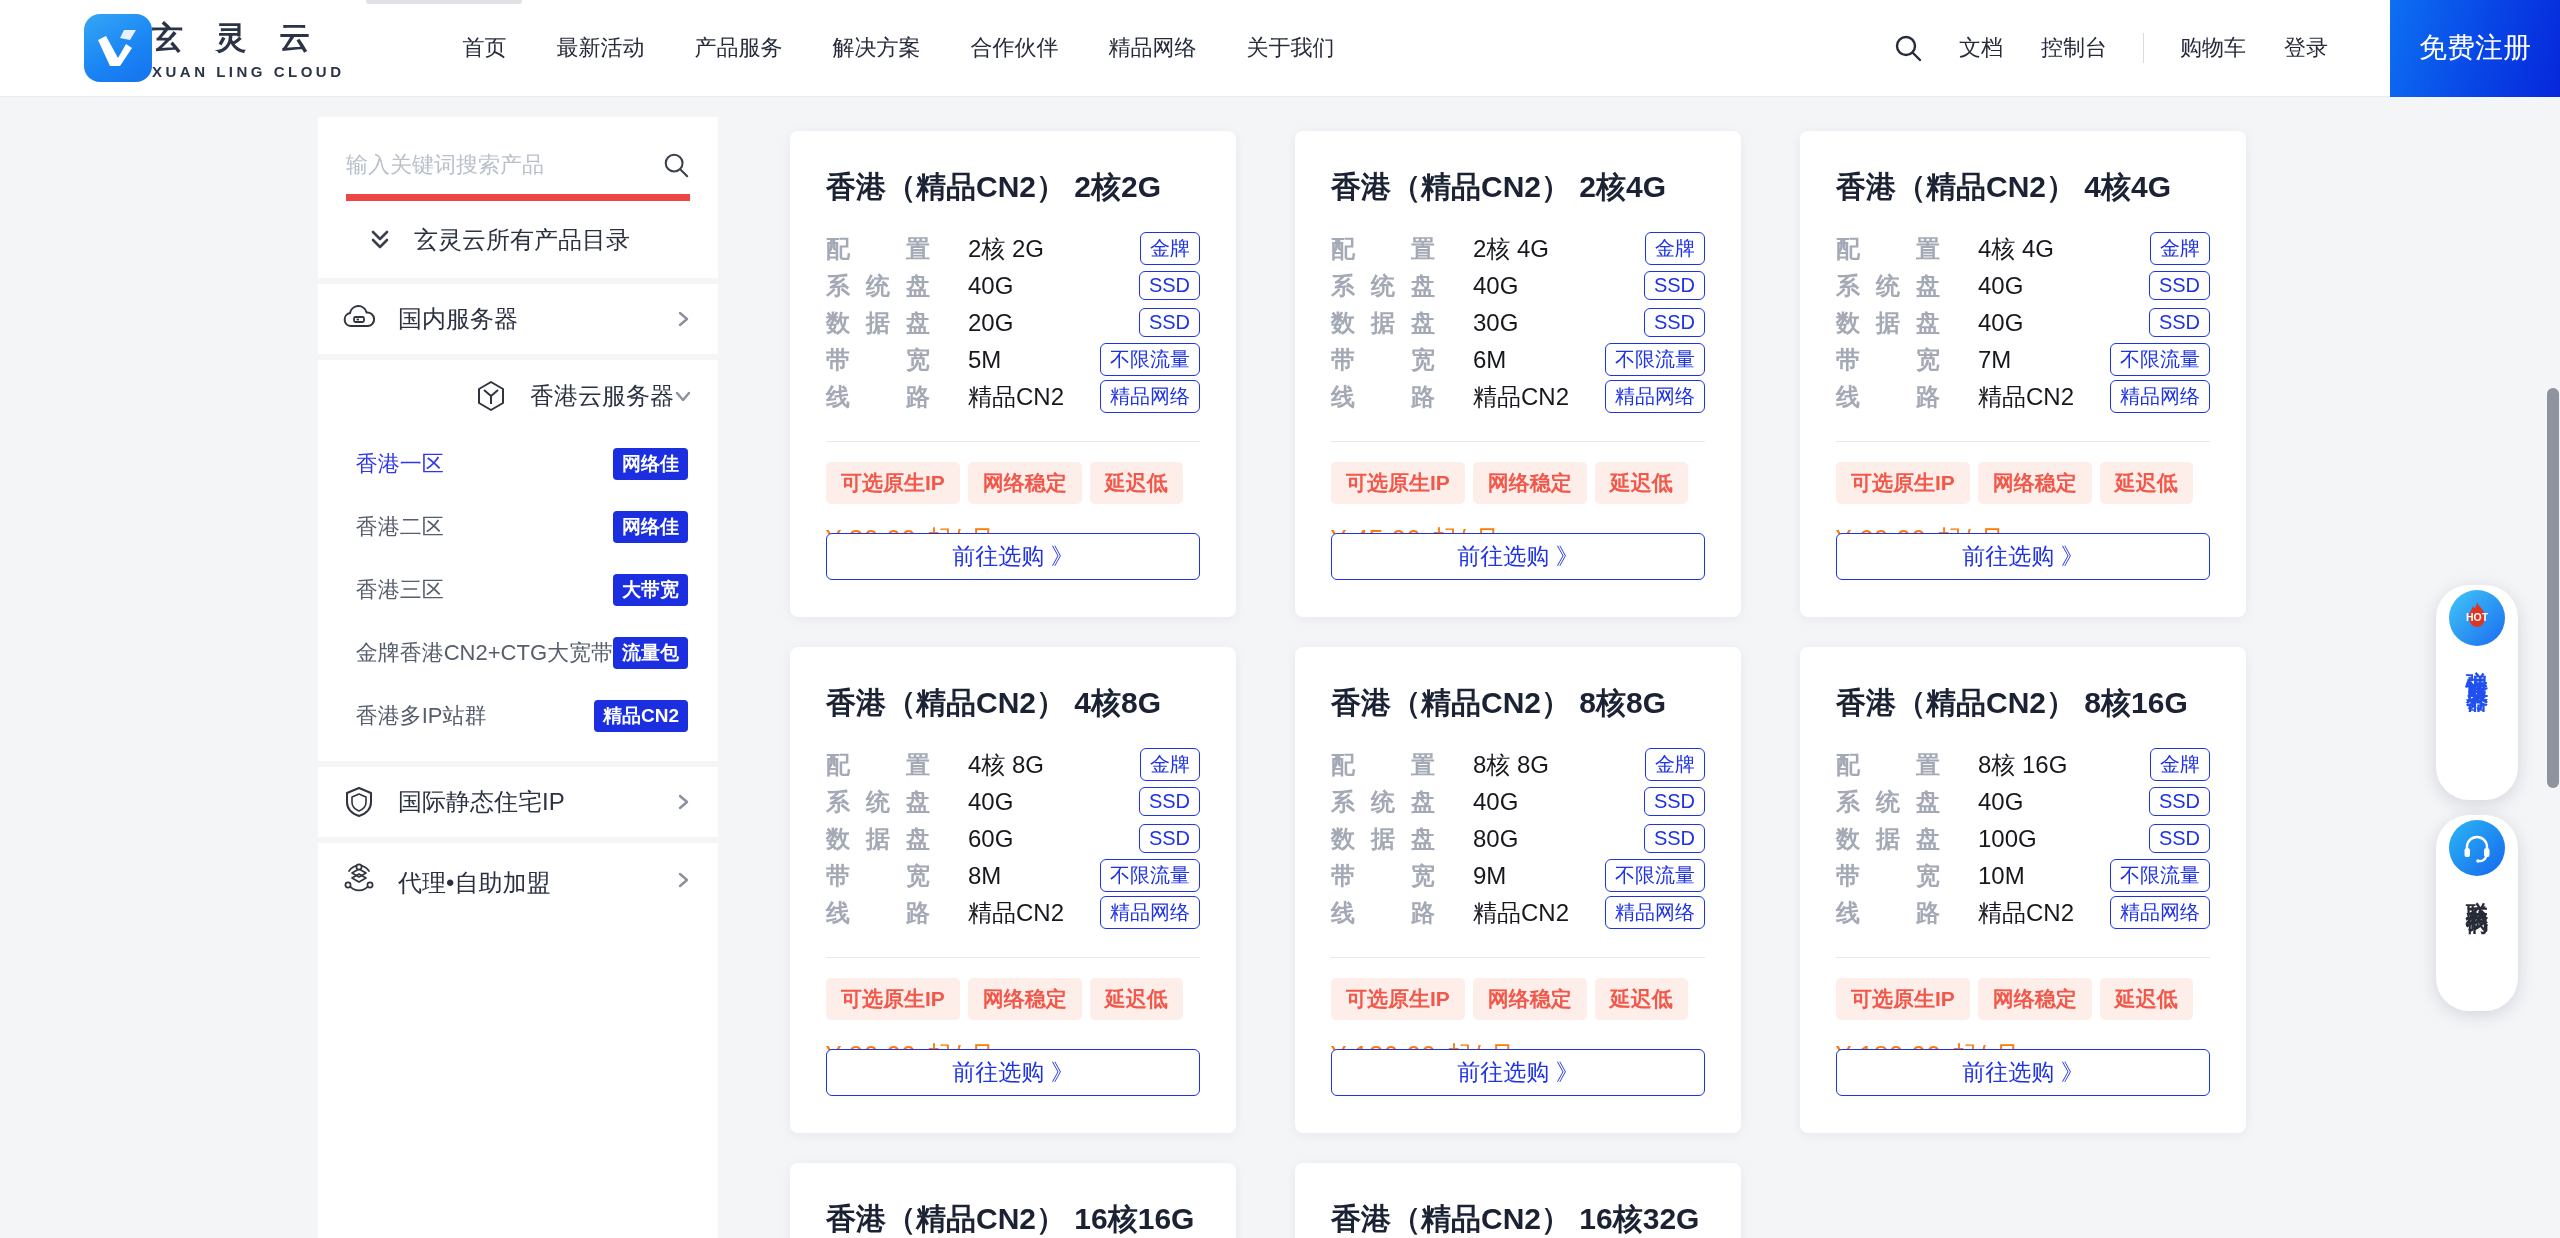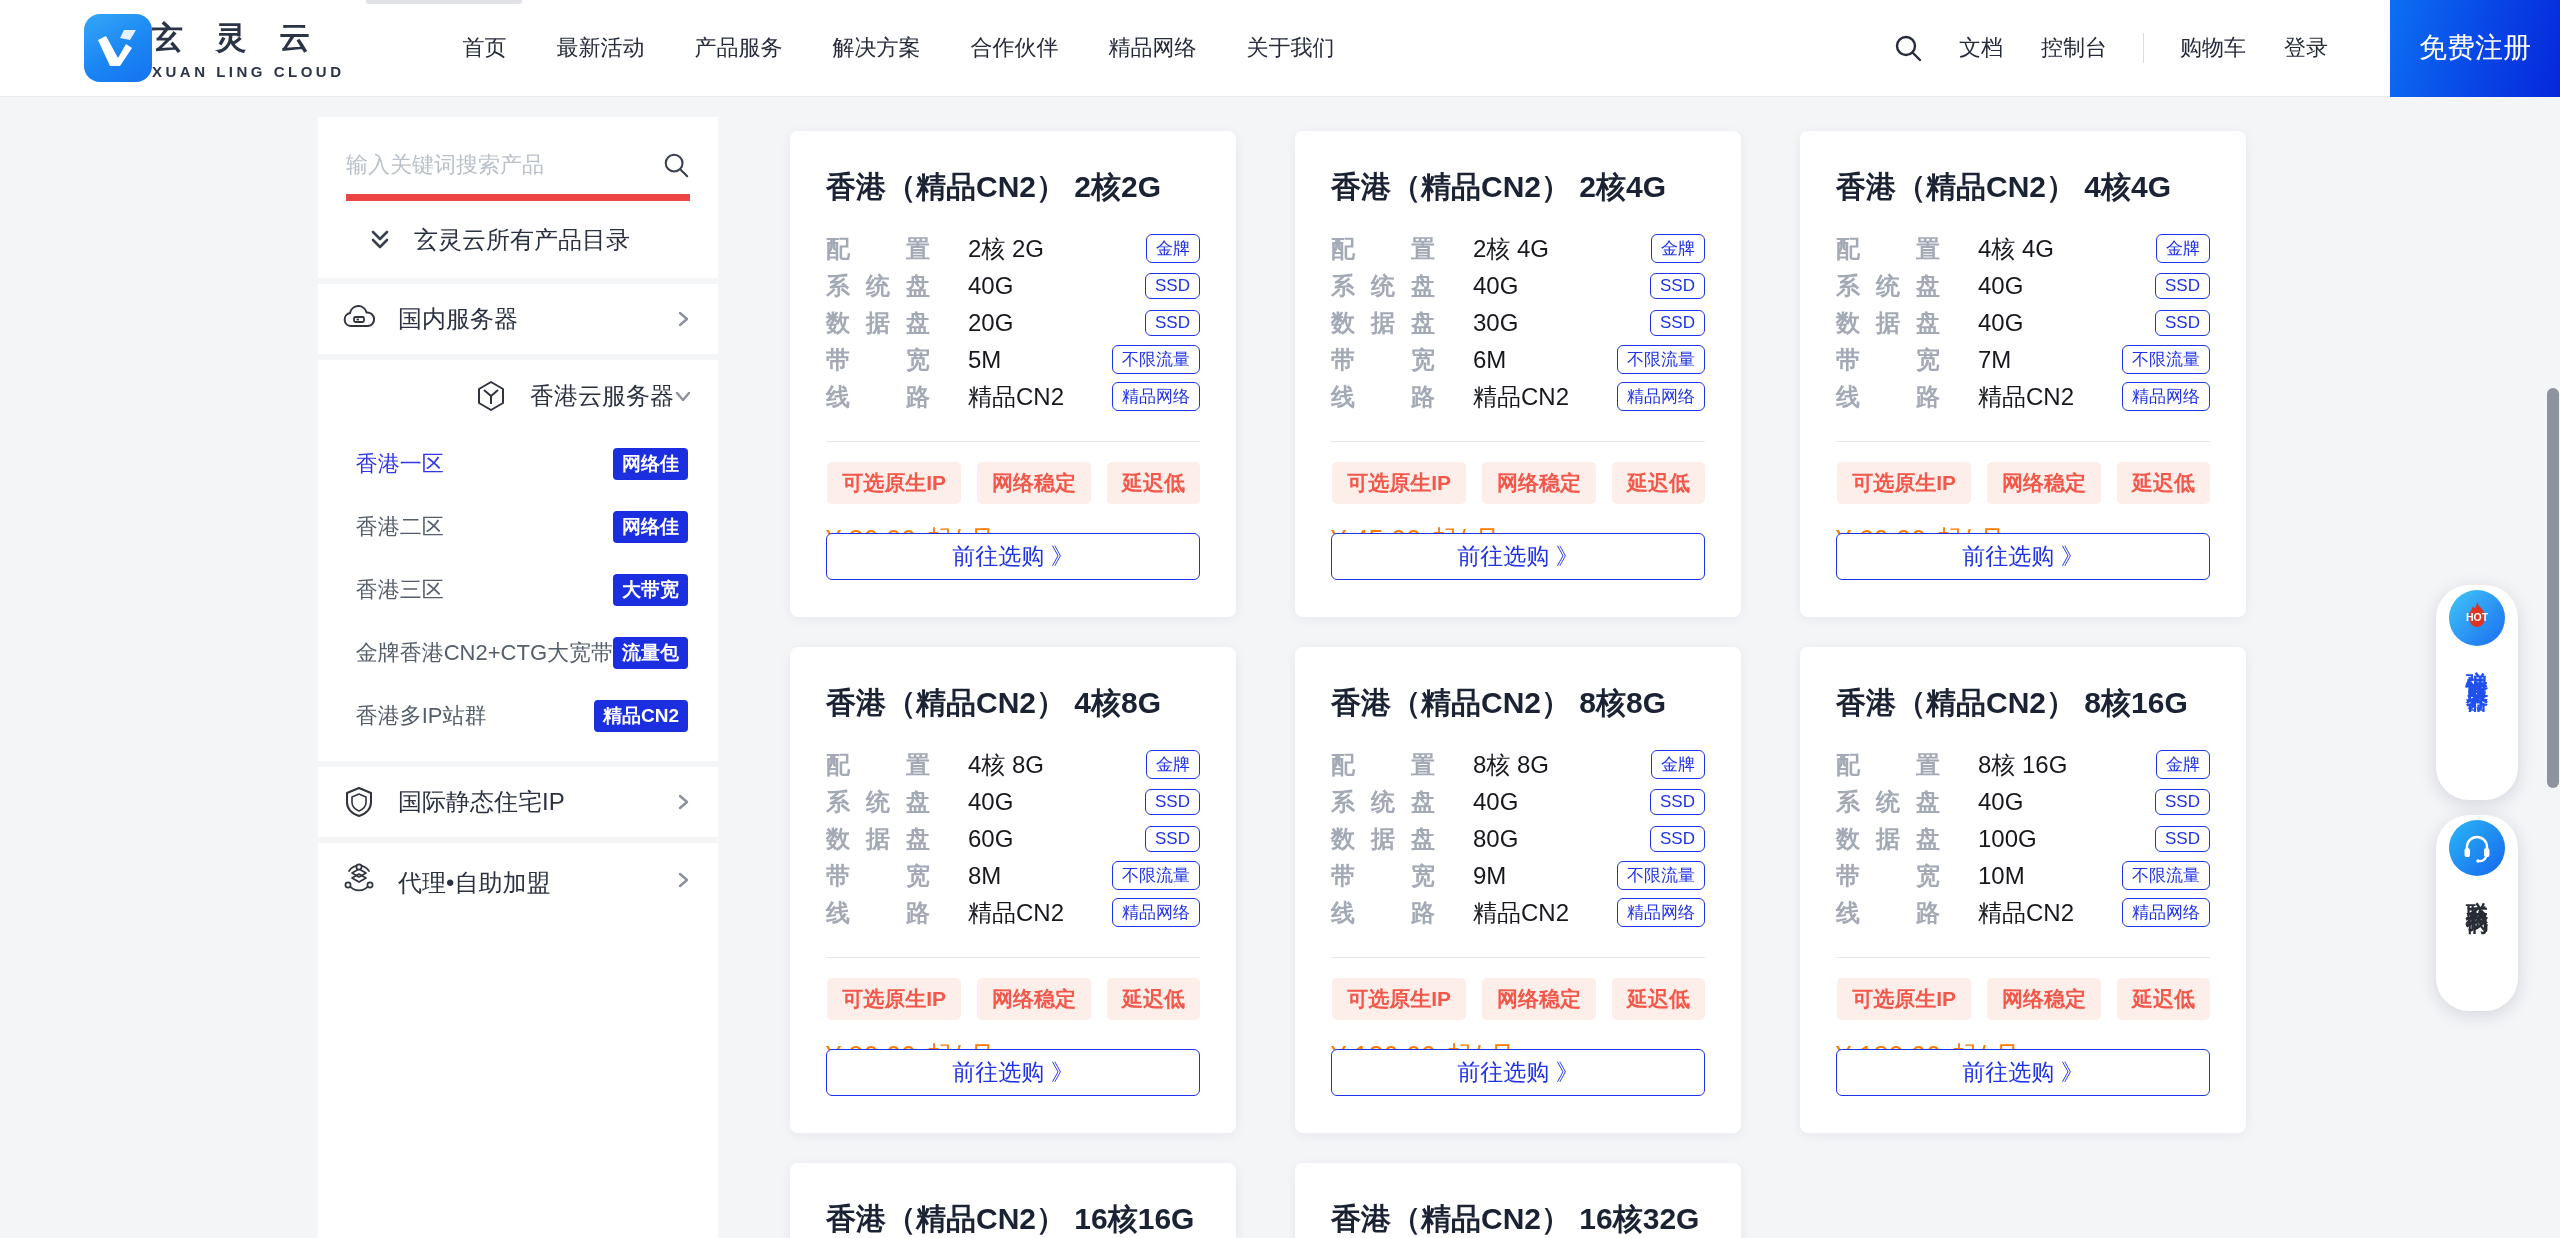--- a/index.html
+++ b/index.html
@@ -98,25 +98,25 @@
   }
   .card-title { font-size:30px; font-weight:bold; color:#1a2233; padding-top:36px; white-space:nowrap; }
   .spec-list { margin-top:22px; }
   .spec-row { display:flex; align-items:center; height:37px; }
   .spec-label {
     width:104px; font-size:24px; font-weight:bold; color:#a3a9b5;
     text-align:justify; text-align-last:justify; flex:none;
   }
   .spec-value { font-size:24px; color:#16181d; margin-left:38px; flex:1; white-space:nowrap; }
   .spec-chip {
-    border:1px solid #1f33e6; color:#1f33e6; font-size:17px;
+    border:1px solid #1f33e6; color:#1f33e6; font-size:20px;
     padding:2px 9px; border-radius:6px; white-space:nowrap; flex:none;
   }
   .card-divider { height:1px; background:#e6e8ec; margin-top:26px; }
-  .tag-row { display:flex; gap:16px; margin-top:20px;justify-content:flex-end; }
+  .tag-row { display:flex; gap:8px; margin-top:20px; }
   .tag {
     background:#fdeeea; color:#f25749; font-size:21px; font-weight:bold;
     padding:7px 15px; border-radius:5px; white-space:nowrap;
   }
   .price-row { margin-top:18px; font-size:27px; color:#fe7b02; white-space:nowrap; }
   .price-unit { margin-left:10px; }
   .buy-btn {
     position:absolute; left:36px; right:36px; bottom:37px; height:47px;
     background:#fff; border:1px solid #1f33e6; border-radius:6px;
     color:#1f33e6; font-size:23px; display:flex; align-items:center; justify-content:center;

